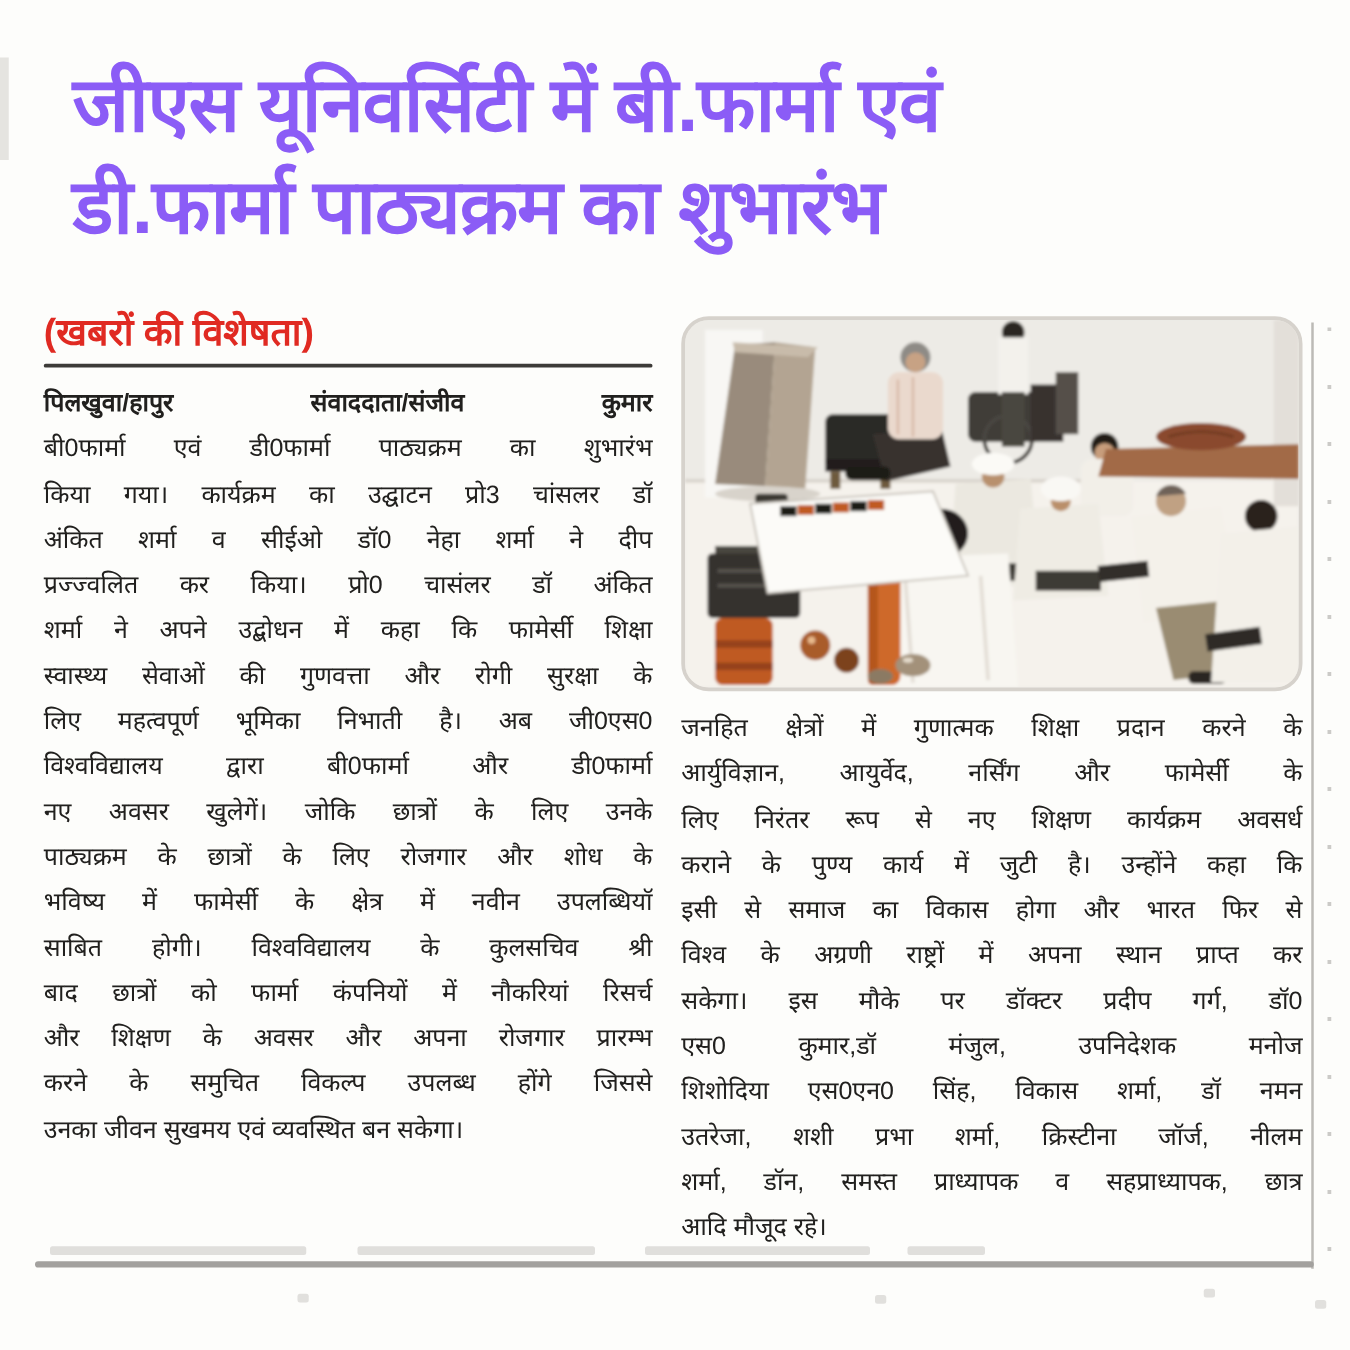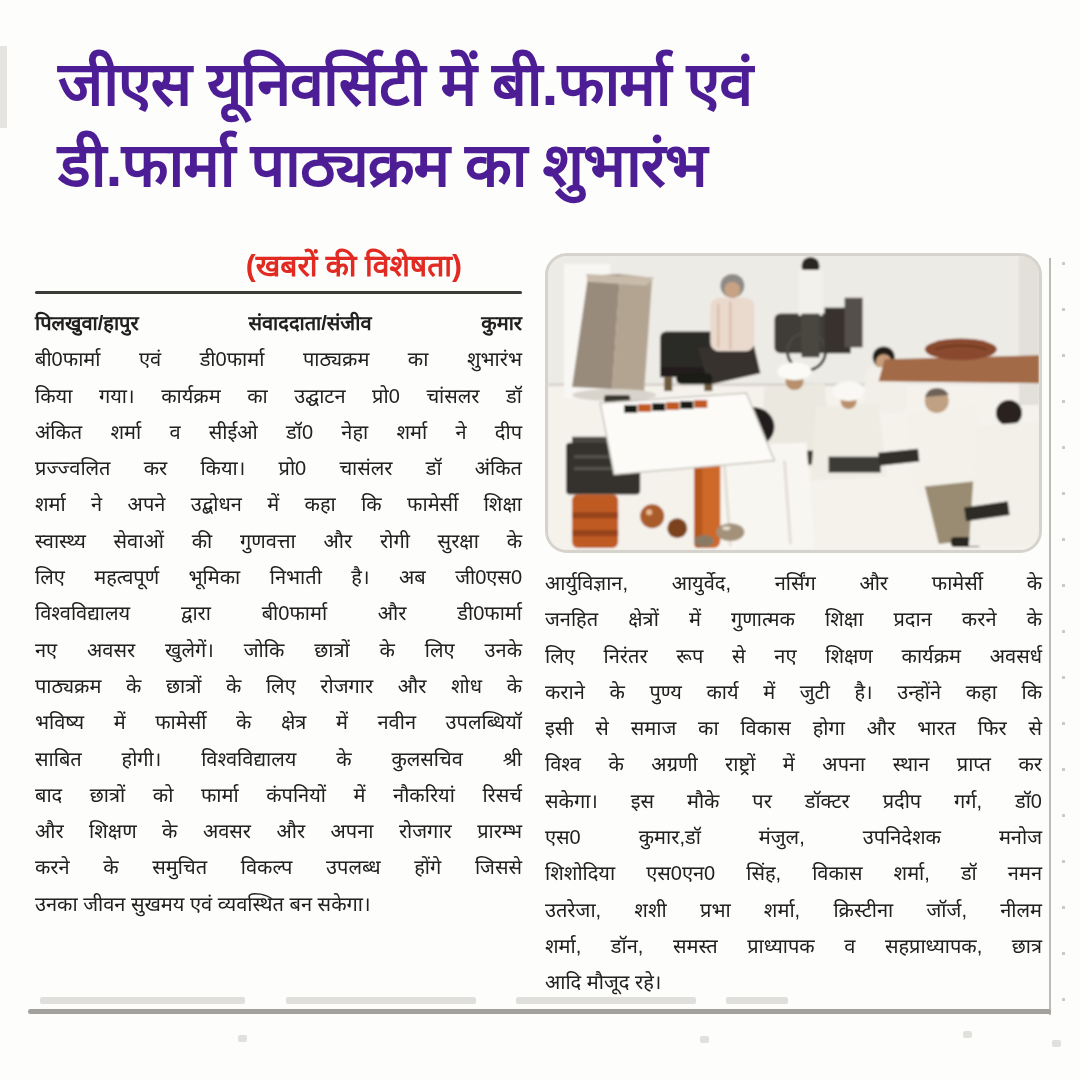--- a/index.html
+++ b/index.html
@@ -10,28 +10,28 @@
   }
   .page{position:relative;width:1080px;height:1080px;overflow:hidden;background:#fdfdfb;}
 
   
   .edge-sliver{position:absolute;left:0;top:46px;width:7px;height:82px;background:#dcdbd7;opacity:.75;}
   .remnant{position:absolute;top:997px;height:7px;background:#b4b2af;opacity:.4;border-radius:2px;}
   .speck{position:absolute;width:9px;height:7px;background:#cfcdca;opacity:.6;border-radius:2px;}
 
   
   .headline{position:absolute;left:58px;top:44px;right:46px;margin:0;
-    color:#4c1d95;font-weight:800;line-height:1.32;font-size:61px;letter-spacing:-1px;}
+    color:#8b5cf6;font-weight:800;line-height:1.32;font-size:61px;letter-spacing:-1px;}
   .headline .hl{display:block;white-space:nowrap;}
 
   
   .col-left{position:absolute;left:35px;top:244px;width:487px;}
   .col-right{position:absolute;left:545px;top:253px;width:497px;}
 
-  .kicker{color:#e02a22;font-weight:700;font-size:30px;text-align:right;
+  .kicker{color:#e02a22;font-weight:700;font-size:30px;text-align:left;
     padding-right:60px;letter-spacing:0;}
   .kicker-rule{margin-top:6px;height:3px;background:#3d3b38;border-radius:2px;}
 
   .body{margin-top:11px;color:#21201e;font-size:20px;}
   .line{line-height:36.3px;text-align:justify;text-align-last:justify;white-space:nowrap;}
   .line.last{text-align-last:left;}
   .line .bold{font-weight:700;}
 
   
   .photo{margin:0;width:491px;height:294px;border:3px solid #d6d2cc;border-radius:22px;
@@ -57,21 +57,21 @@
     <span class="hl">जीएस यूनिवर्सिटी में बी.फार्मा एवं</span>
     <span class="hl">डी.फार्मा पाठ्यक्रम का शुभारंभ</span>
   </h1>
 
   <div class="col-left">
     <div class="kicker">(खबरों की विशेषता)</div>
     <div class="kicker-rule"></div>
     <div class="body">
         <div class="line"><span class="bold">पिलखुवा/हापुर संवाददाता/संजीव कुमार</span></div>
         <div class="line"><span>बी0फार्मा एवं डी0फार्मा पाठ्यक्रम का शुभारंभ</span></div>
-        <div class="line"><span>किया गया। कार्यक्रम का उद्घाटन प्रो0 चांसलर डॉ</span></div>
+        <div class="line"><span>किया गया। कार्यक्रम का उद्घाटन प्रो3 चांसलर डॉ</span></div>
         <div class="line"><span>अंकित शर्मा व सीईओ डॉ0 नेहा शर्मा ने दीप</span></div>
         <div class="line"><span>प्रज्ज्वलित कर किया। प्रो0 चासंलर डॉ अंकित</span></div>
         <div class="line"><span>शर्मा ने अपने उद्बोधन में कहा कि फामेर्सी शिक्षा</span></div>
         <div class="line"><span>स्वास्थ्य सेवाओं की गुणवत्ता और रोगी सुरक्षा के</span></div>
         <div class="line"><span>लिए महत्वपूर्ण भूमिका निभाती है। अब जी0एस0</span></div>
         <div class="line"><span>विश्वविद्यालय द्वारा बी0फार्मा और डी0फार्मा</span></div>
         <div class="line"><span>नए अवसर खुलेगें। जोकि छात्रों के लिए उनके</span></div>
         <div class="line"><span>पाठ्यक्रम के छात्रों के लिए रोजगार और शोध के</span></div>
         <div class="line"><span>भविष्य में फामेर्सी के क्षेत्र में नवीन उपलब्धियॉ</span></div>
         <div class="line"><span>साबित होगी। विश्वविद्यालय के कुलसचिव श्री</span></div>
@@ -217,22 +217,22 @@
 
           <g>
             <polygon points="336,104 490,100 490,128 330,126" fill="#a26a47"></polygon>
             <ellipse cx="412" cy="94" rx="36" ry="11" fill="#8a4a2e"></ellipse>
             <path d="M386,94 q26,-8 52,0" stroke="#6f3a22" stroke-width="2" fill="none"></path>
           </g>
         </g>
       </svg>
     </figure>
     <div class="body body-right">
+        <div class="line">जनहित क्षेत्रों में गुणात्मक शिक्षा प्रदान करने के</div>
         <div class="line">आर्युविज्ञान, आयुर्वेद, नर्सिंग और फामेर्सी के</div>
-        <div class="line">जनहित क्षेत्रों में गुणात्मक शिक्षा प्रदान करने के</div>
         <div class="line">लिए निरंतर रूप से नए शिक्षण कार्यक्रम अवसर्ध</div>
         <div class="line">कराने के पुण्य कार्य में जुटी है। उन्होंने कहा कि</div>
         <div class="line">इसी से समाज का विकास होगा और भारत फिर से</div>
         <div class="line">विश्व के अग्रणी राष्ट्रों में अपना स्थान प्राप्त कर</div>
         <div class="line">सकेगा। इस मौके पर डॉक्टर प्रदीप गर्ग, डॉ0</div>
         <div class="line">एस0 कुमार,डॉ मंजुल, उपनिदेशक मनोज</div>
         <div class="line">शिशोदिया एस0एन0 सिंह, विकास शर्मा, डॉ नमन</div>
         <div class="line">उतरेजा, शशी प्रभा शर्मा, क्रिस्टीना जॉर्ज, नीलम</div>
         <div class="line">शर्मा, डॉन, समस्त प्राध्यापक व सहप्राध्यापक, छात्र</div>
         <div class="line last">आदि मौजूद रहे।</div>

